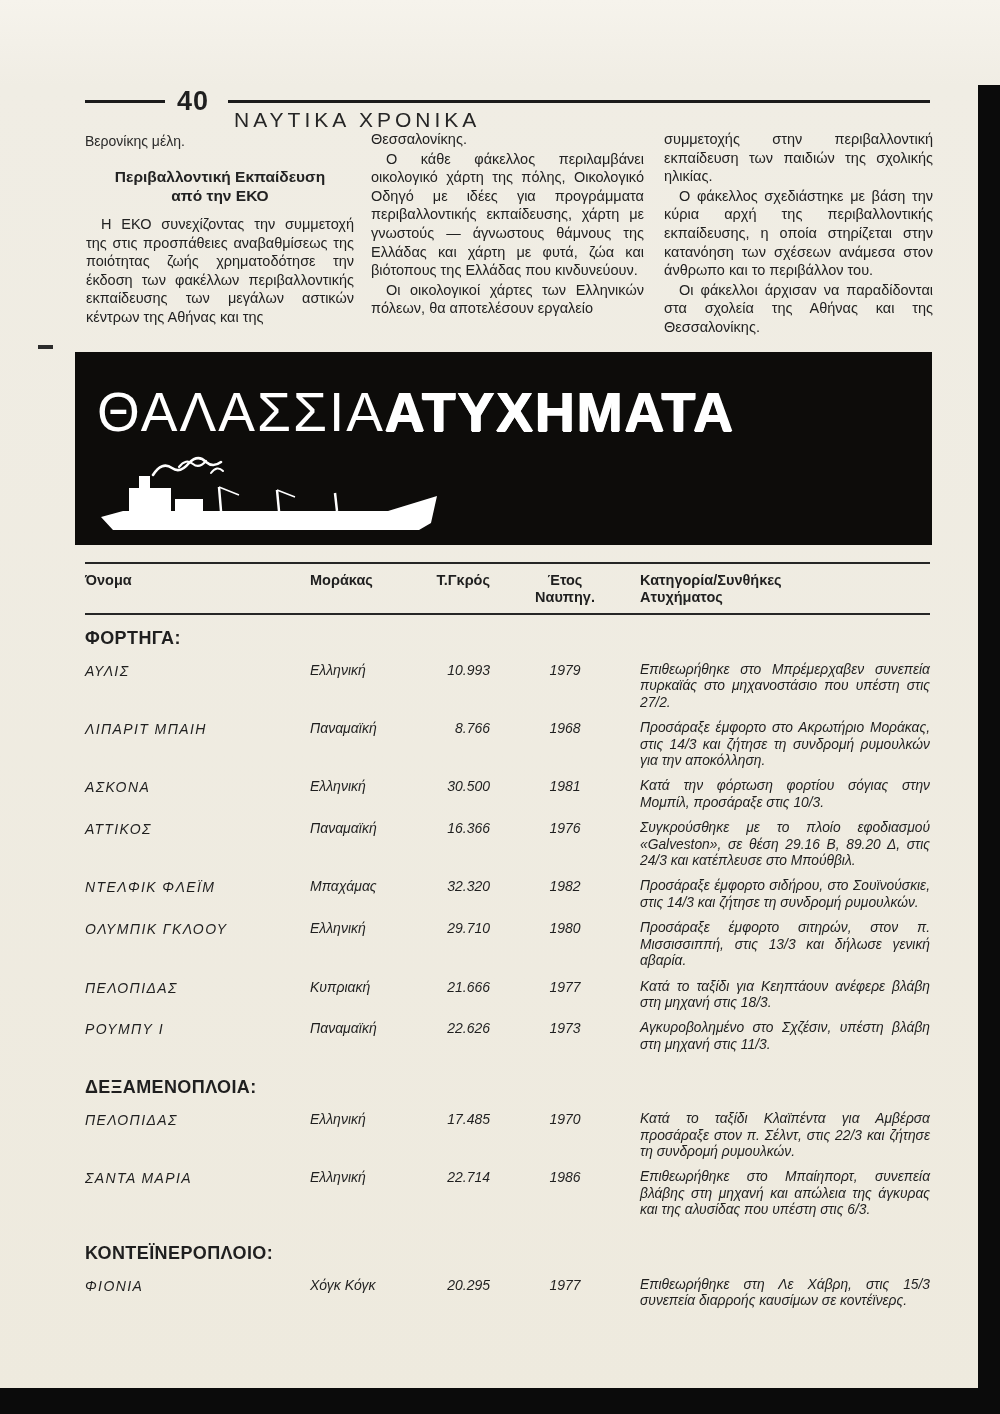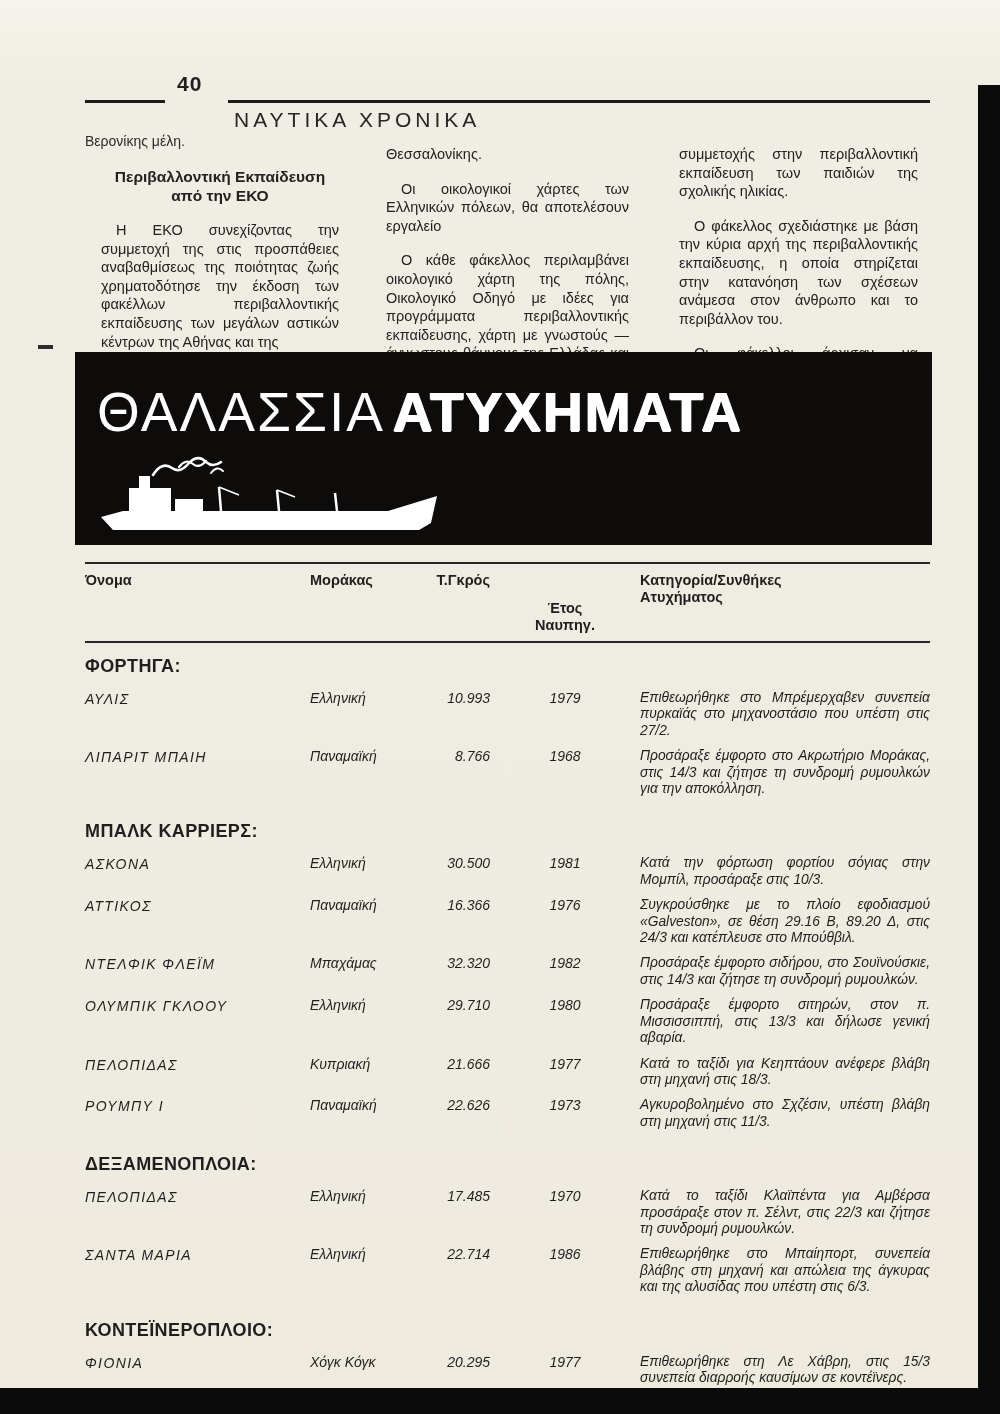--- a/index.html
+++ b/index.html
@@ -9,54 +9,54 @@
     margin:0 auto;
     background:linear-gradient(180deg,#f6f3ec 0%, #f0ede4 6%, #eeeade 100%);
     font-family:"Liberation Sans", sans-serif;
     color:#1f1f1f;
     overflow:hidden;
   }
 
   
   .rule-left  { position:absolute; top:100px; left:85px;  width:80px;  height:3px; background:#1b1b1b; }
   .rule-right { position:absolute; top:100px; left:228px; width:702px; height:3px; background:#1b1b1b; }
-  .page-num   { position:absolute; top:72px;  left:177px; font-size:21px; font-weight:bold; letter-spacing:1px; }
+  .page-num   { position:absolute; top:86px;  left:177px; font-size:27px; font-weight:bold; letter-spacing:1px; }
   .mag-title  { position:absolute; top:108px; left:234px; font-size:21px; letter-spacing:4px; color:#262626; }
   .stray-text { position:absolute; top:133px; left:85px;  font-size:14px; color:#2a2a2a; }
   .stray-dash { position:absolute; top:345px; left:38px; width:15px; height:4px; background:#2c2c2c; }
 
   
   .col { position:absolute; width:272px; font-size:14.5px; line-height:18.6px; text-align:justify; color:#222; }
-  .col p { margin:16px; text-indent:15px; }
+  .col p { margin:1px; text-indent:15px; }
   .col p.cont { text-indent:0; }
   .col-1 { left:85px;  top:167px; width:270px; }
   .col-2 { left:370px; top:129px; width:275px; }
   .col-3 { left:663px; top:129px; width:271px; }
   .art-title { font-weight:bold; font-size:15.5px; text-align:center; line-height:19px; margin-bottom:10px; }
 
   
   .banner {
     position:absolute; left:75px; top:352px; width:857px; height:193px;
     background:#0d0c0a; overflow:hidden;
   }
   .banner-title {
     position:absolute; top:28px; left:22px;
     font-size:55px; color:#ffffff; white-space:nowrap; letter-spacing:2px;
   }
   .bt-light { font-weight:500; }
-  .bt-bold  { font-weight:700; margin-left:8px;
+  .bt-bold  { font-weight:700; margin-left:0;
               text-shadow:0.8px 0 0 #fff, -0.8px 0 0 #fff, 0 0.8px 0 #fff; }
   .ship { position:absolute; left:18px; bottom:4px; }
 
   
   .table-wrap { position:absolute; left:85px; top:562px; width:845px; }
   .grid-cols  { display:grid; grid-template-columns:225px 110px 70px 150px 1fr; align-items:start; }
   .thead { font-weight:bold; font-size:14.5px; line-height:17px; padding:8px 0 7px; }
   .thead .ton  { text-align:right; }
-  .thead .year { text-align:center;margin-top:28px; }
+  .thead .year { text-align:center; }
   .rule-top    { border-top:2px solid #262626; }
   .rule-bottom { border-bottom:2px solid #262626; }
 
   .section-title { font-weight:bold; font-size:18px; letter-spacing:0.4px; margin:24px 0 13px; }
   .section-title.first { margin-top:13px; }
 
   .trow { margin-bottom:9px; font-size:14px;font-style:italic; }
   .trow .name { letter-spacing:1.4px; font-size:14px; padding-top:1px; }
   .trow .flag { font-size:14px; }
   .trow .ton  { text-align:right; font-size:14px; }
@@ -82,22 +82,22 @@
   <div class="col col-1">
     <div class="art-title">
       <div>Περιβαλλοντική Εκπαίδευση</div>
       <div>από την ΕΚΟ</div>
     </div>
     <p>Η ΕΚΟ συνεχίζοντας την συμμετοχή της στις προσπάθειες αναβαθμίσεως της ποιότητας ζωής χρηματοδότησε την έκδοση των φακέλλων περιβαλλοντικής εκπαίδευσης των μεγάλων αστικών κέντρων της Αθήνας και της</p>
   </div>
 
   <div class="col col-2">
     <p class="cont">Θεσσαλονίκης.</p>
+    <p>Ο κάθε φάκελλος περιλαμβάνει οικολογικό χάρτη της πόλης, Οικολογικό Οδηγό με ιδέες για προγράμματα περιβαλλοντικής εκπαίδευσης, χάρτη με γνωστούς — άγνωστους θάμνους της Ελλάδας και χάρτη με φυτά, ζώα και βιότοπους της Ελλάδας που κινδυνεύουν.</p>
     <p>Οι οικολογικοί χάρτες των Ελληνικών πόλεων, θα αποτελέσουν εργαλείο</p>
-    <p>Ο κάθε φάκελλος περιλαμβάνει οικολογικό χάρτη της πόλης, Οικολογικό Οδηγό με ιδέες για προγράμματα περιβαλλοντικής εκπαίδευσης, χάρτη με γνωστούς — άγνωστους θάμνους της Ελλάδας και χάρτη με φυτά, ζώα και βιότοπους της Ελλάδας που κινδυνεύουν.</p>
   </div>
 
   <div class="col col-3">
     <p class="cont">συμμετοχής στην περιβαλλοντική εκπαίδευση των παιδιών της σχολικής ηλικίας.</p>
     <p>Ο φάκελλος σχεδιάστηκε με βάση την κύρια αρχή της περιβαλλοντικής εκπαίδευσης, η οποία στηρίζεται στην κατανόηση των σχέσεων ανάμεσα στον άνθρωπο και το περιβάλλον του.</p>
     <p>Οι φάκελλοι άρχισαν να παραδίδονται στα σχολεία της Αθήνας και της Θεσσαλονίκης.</p>
   </div>
 
   <div class="banner">
     <div class="banner-title">
@@ -147,21 +147,20 @@
     </div>
 
     <div class="trow grid-cols">
       <div class="name">ΛΙΠΑΡΙΤ ΜΠΑΙΗ</div>
       <div class="flag">Παναμαϊκή</div>
       <div class="ton">8.766</div>
       <div class="year">1968</div>
       <div class="desc">Προσάραξε έμφορτο στο Ακρωτήριο Μοράκας, στις 14/3 και ζήτησε τη συνδρομή ρυμουλκών για την αποκόλληση.</div>
     </div>
 
-    <div class="section-title">ΜΠΑΛΚ ΚΑΡΡΙΕΡΣ:</div>
 
     <div class="trow grid-cols">
       <div class="name">ΑΣΚΟΝΑ</div>
       <div class="flag">Ελληνική</div>
       <div class="ton">30.500</div>
       <div class="year">1981</div>
       <div class="desc">Κατά την φόρτωση φορτίου σόγιας στην Μομπίλ, προσάραξε στις 10/3.</div>
     </div>
 
     <div class="trow grid-cols">

